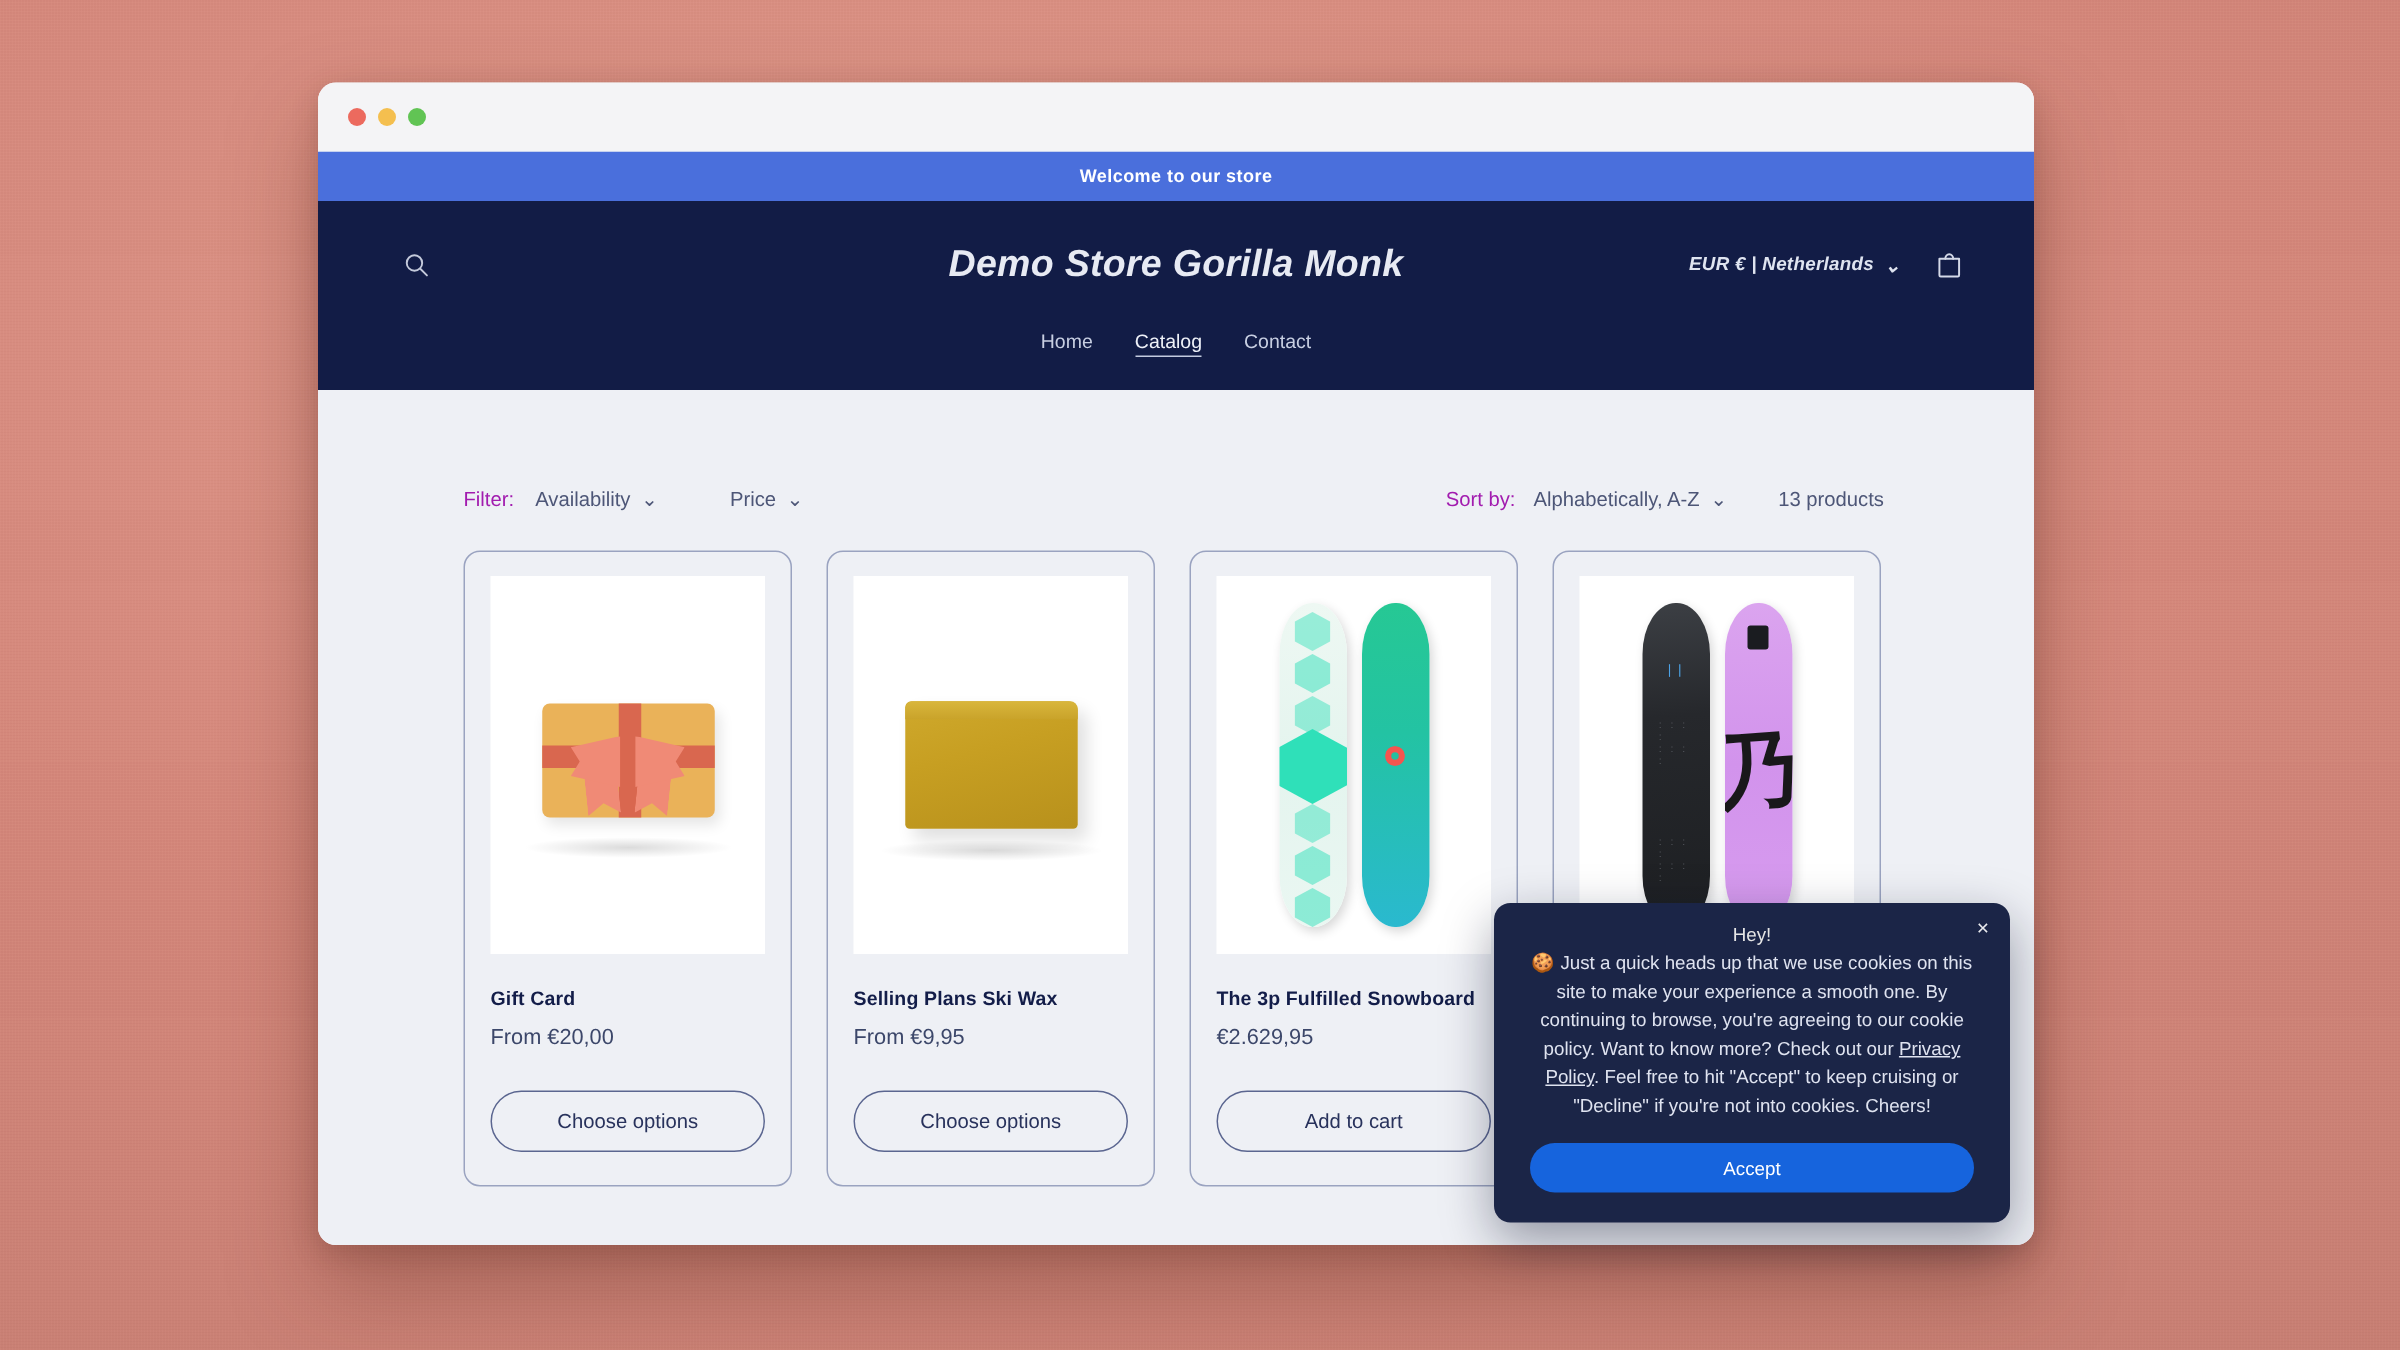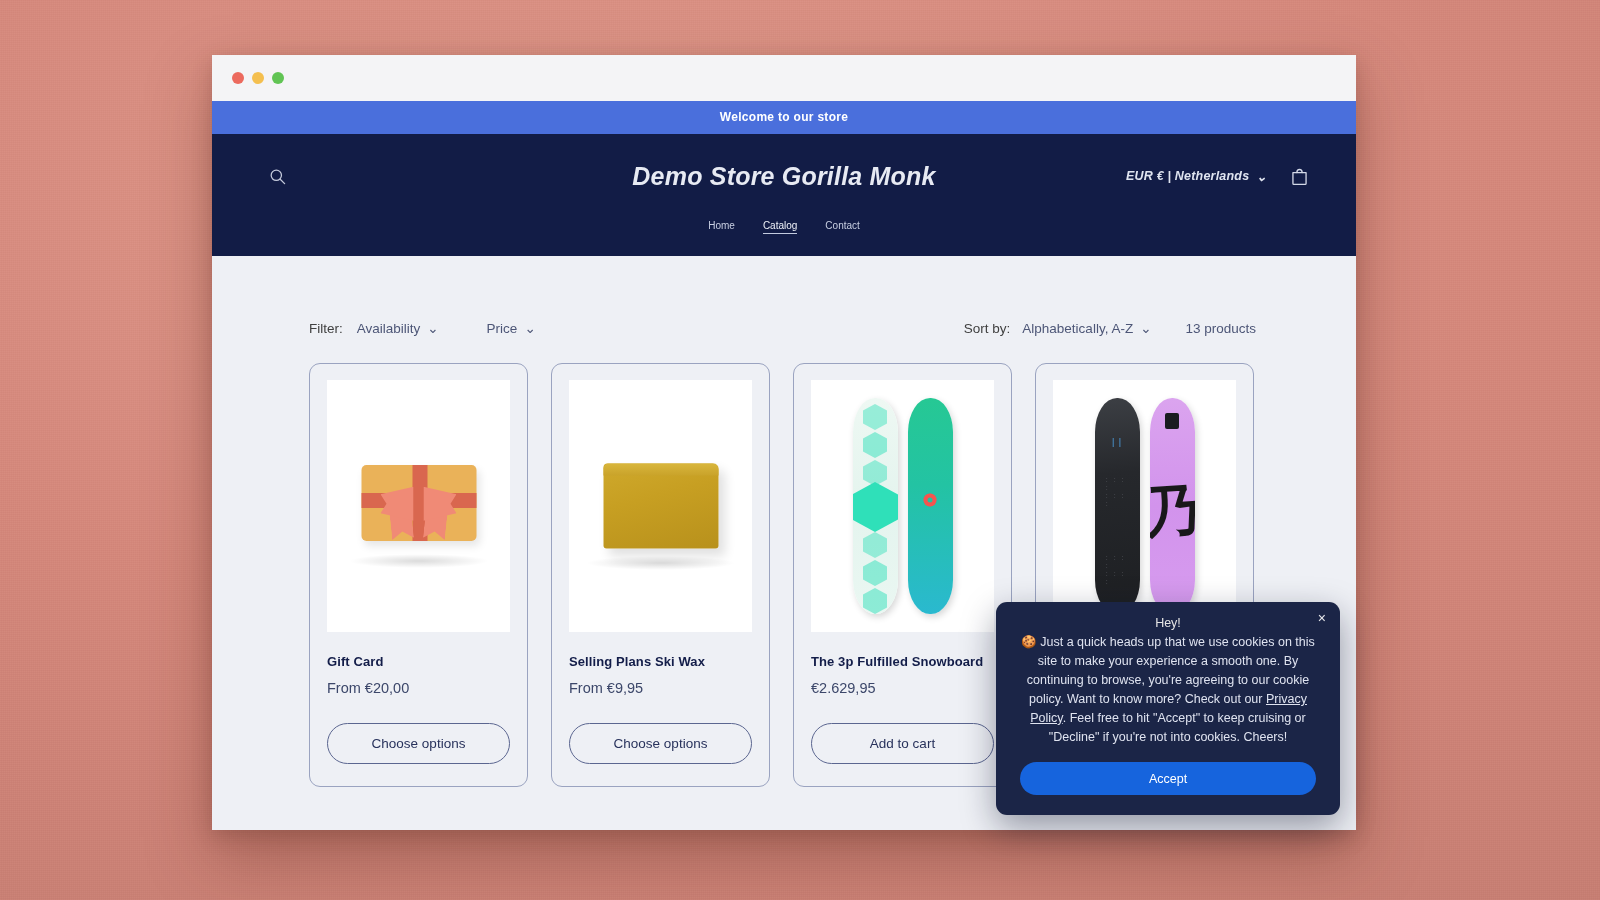--- a/index.html
+++ b/index.html
@@ -33,21 +33,21 @@
     opacity: .7;
   }
 
   
   .window {
     position: absolute;
     left: 212px;
     top: 55px;
     width: 1144px;
     height: 775px;
-    border-radius: 0;
+    border-radius: 12px;
     overflow: hidden;
     background: #f4f5f7;
     box-shadow: 0 28px 60px rgba(90,40,30,.35), 0 6px 18px rgba(90,40,30,.22);
   }
 
   .titlebar {
     height: 46px;
     background: #f4f4f6;
     display: flex;
     align-items: center;
@@ -134,21 +134,21 @@
   .site-nav {
     display: flex;
     justify-content: center;
     gap: 28px;
     margin-top: 20px;
     position: relative;
     z-index: 2;
   }
   .nav-link {
     color: #c8cfe2;
-    font-size: 10px;
+    font-size: 13px;
     text-decoration: none;
     cursor: pointer;
     padding-bottom: 2px;
   }
   .nav-link.active {
     color: #eef1f8;
     border-bottom: 1px solid #c3cbe0;
   }
 
   
@@ -171,21 +171,21 @@
     padding-right: 54px;
   }
 
   .filter-group, .sort-group {
     display: flex;
     align-items: center;
     gap: 14px;
     color: #4d5677;
     font-size: 13.5px;
   }
-  .filter-label, .sort-label { color: #404040; }
+  .filter-label, .sort-label { color: #a21caf; }
 
   .facet {
     display: flex;
     align-items: center;
     gap: 7px;
     color: #4d5677;
     cursor: pointer;
     font-size: 13.5px;
   }
   .facet + .facet { margin-left: 34px; }

